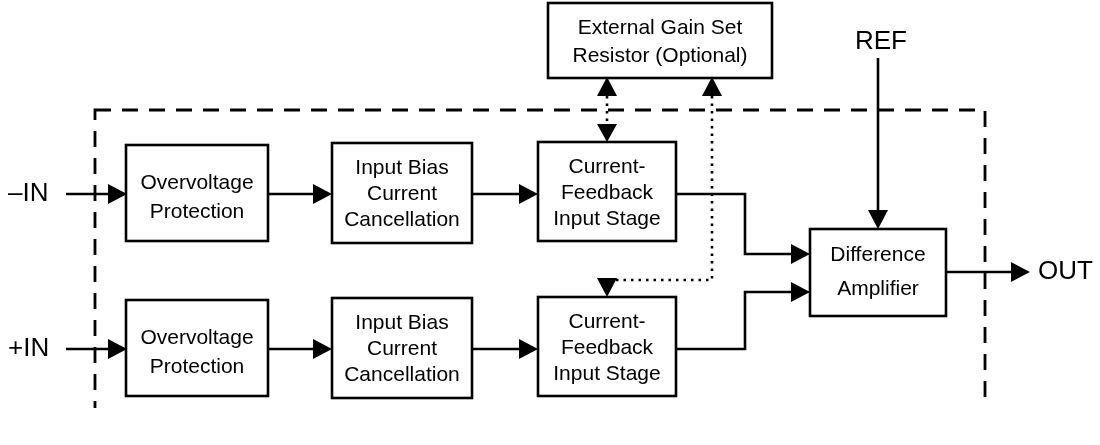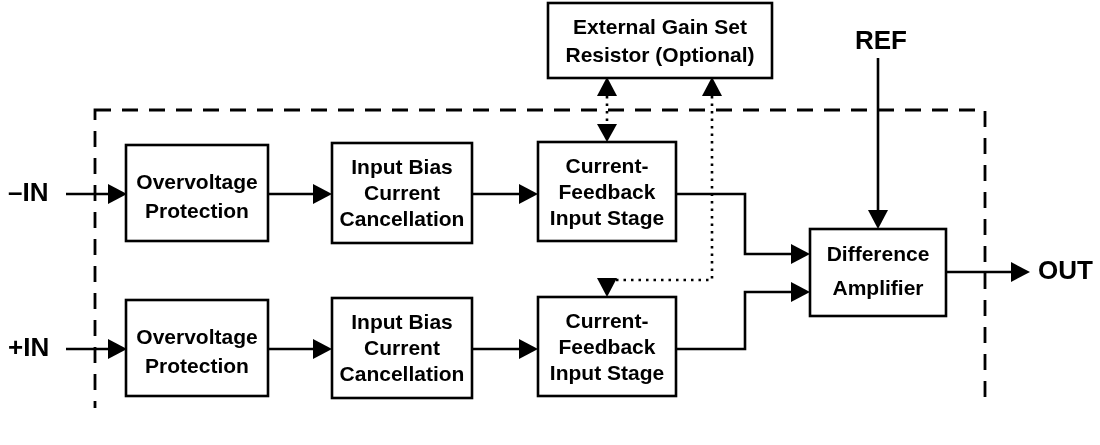--- a/index.html
+++ b/index.html
@@ -7,21 +7,20 @@
     padding: 0;
     background: #ffffff;
   }
   #diagram-root {
     position: relative;
     width: 1100px;
     height: 408px;
     background: #ffffff;
     font-family: "Liberation Sans", sans-serif;
     overflow: hidden;
-    font-weight: bold;
   }
   #diagram-svg {
     position: absolute;
     left: 0;
     top: 0;
     width: 1100px;
     height: 445px;
   }
   .blk-text {
     font-family: "Liberation Sans", sans-serif;

